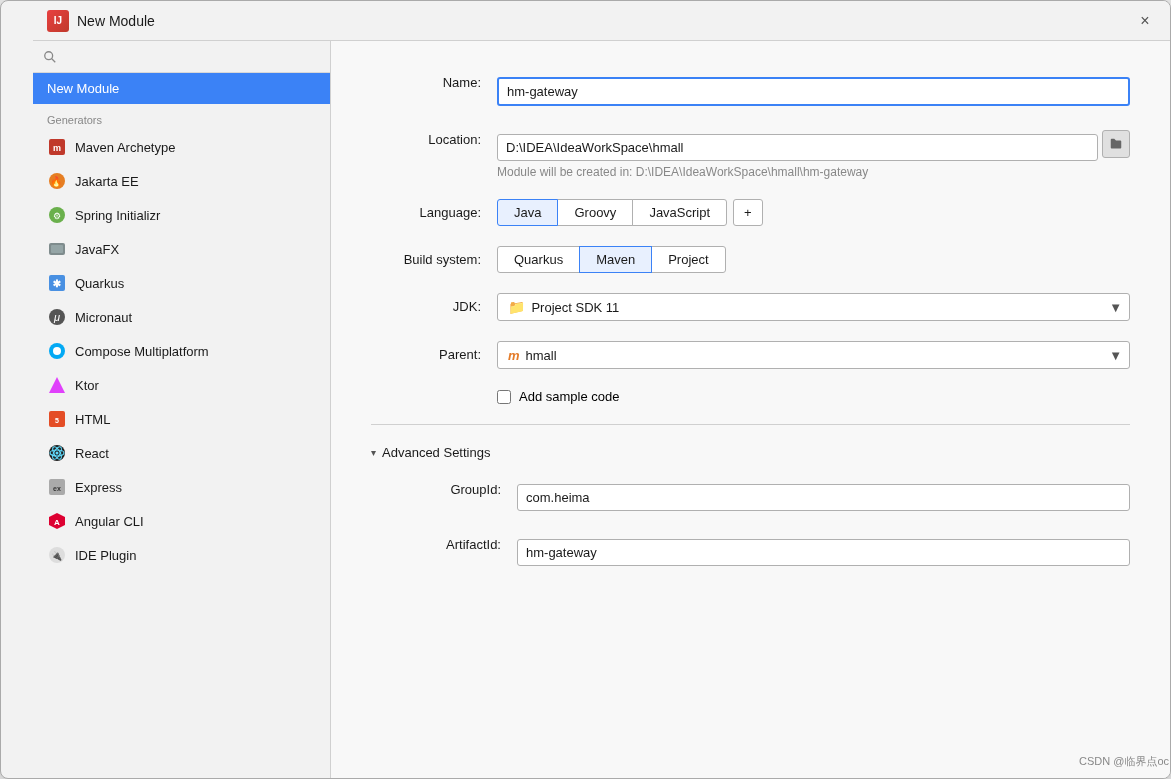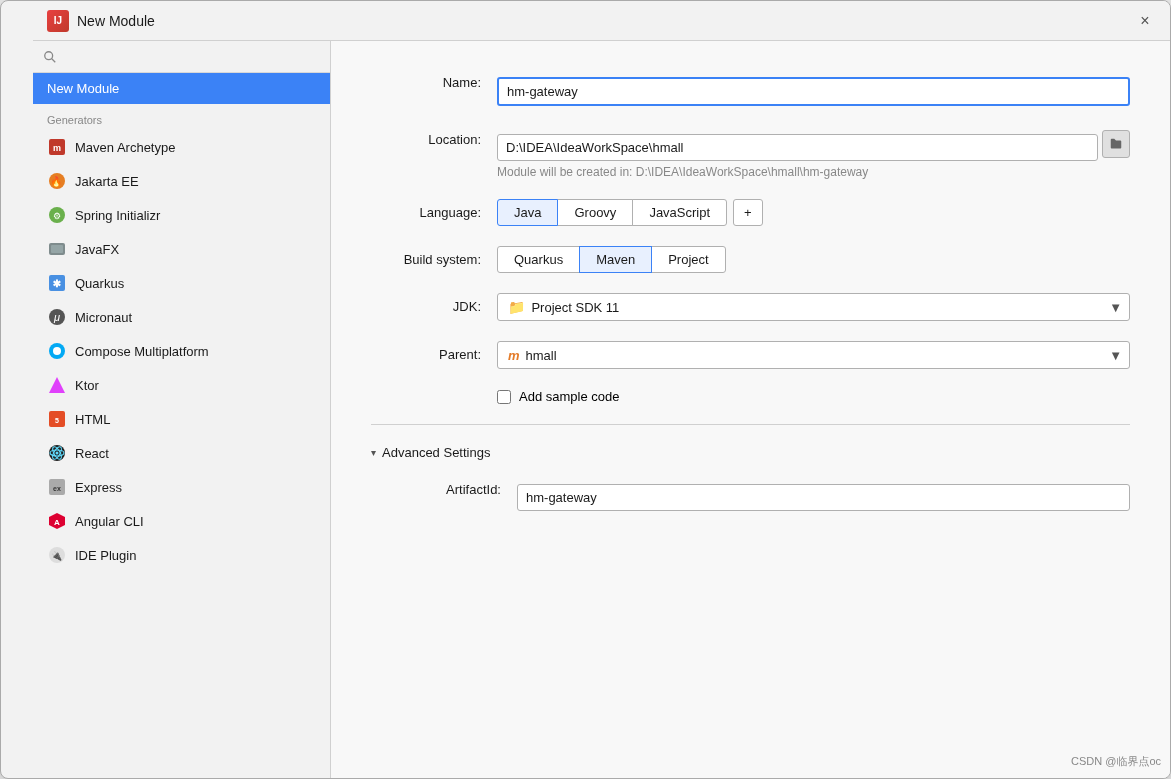--- a/index.html
+++ b/index.html
@@ -270,21 +270,21 @@
     .advanced-toggle-icon {
       color: #555;
       font-size: 10px;
     }
     .advanced-section {
       padding-left: 20px;
     }
     .watermark {
       position: fixed;
       bottom: 10px;
-      right: 10px;
+      right: 2px;
       font-size: 11px;
       color: #888;
     }
     
     .custom-dropdown {
       position: relative;
       width: 100%;
     }
     .custom-dropdown-display {
       width: 100%;
@@ -566,20 +566,26 @@
 
       <hr class="divider">
 
       <div class="advanced-toggle">
         <span class="advanced-toggle-icon">▾</span>
         <span>Advanced Settings</span>
       </div>
 
       <div class="advanced-section">
 
+        <div class="form-row">
+          <div class="form-label">GroupId:</div>
+          <div class="form-control">
+            <input class="text-input" type="text" value="com.heima" style="">
+          </div>
+        </div>
 
         <div class="form-row">
           <div class="form-label">ArtifactId:</div>
           <div class="form-control">
             <input class="text-input" type="text" value="hm-gateway" style="">
           </div>
         </div>
 
       </div>
 

